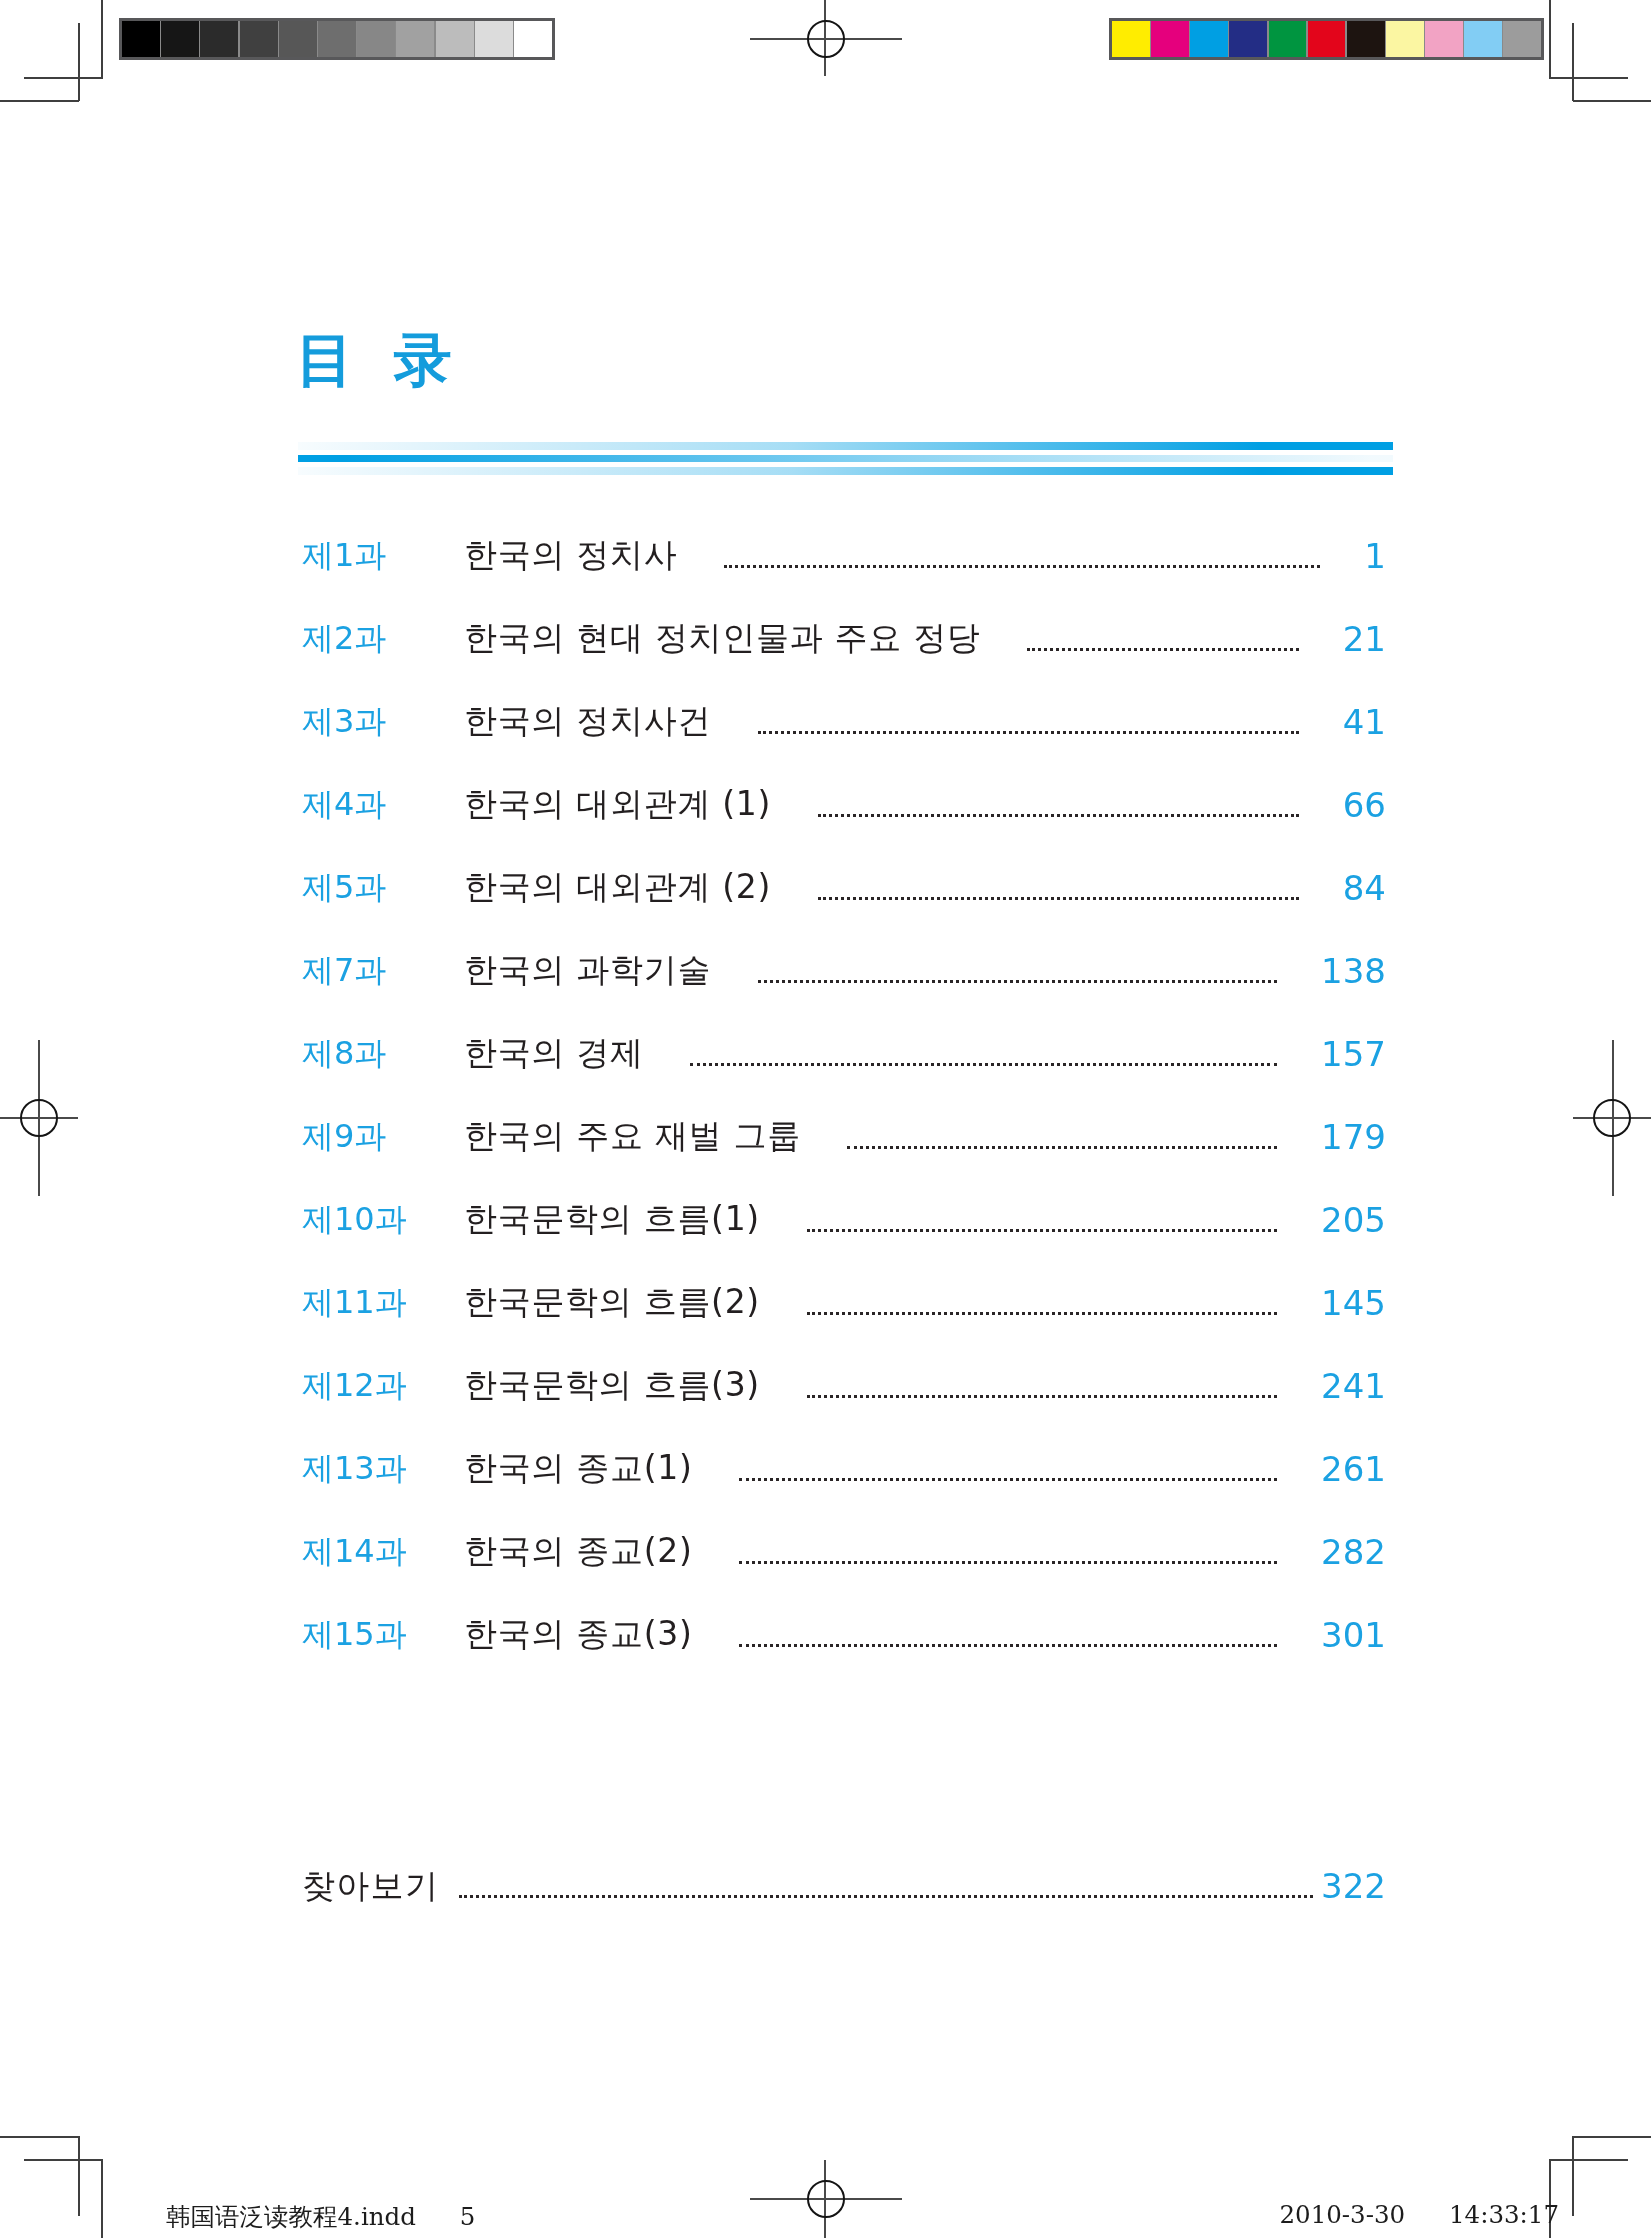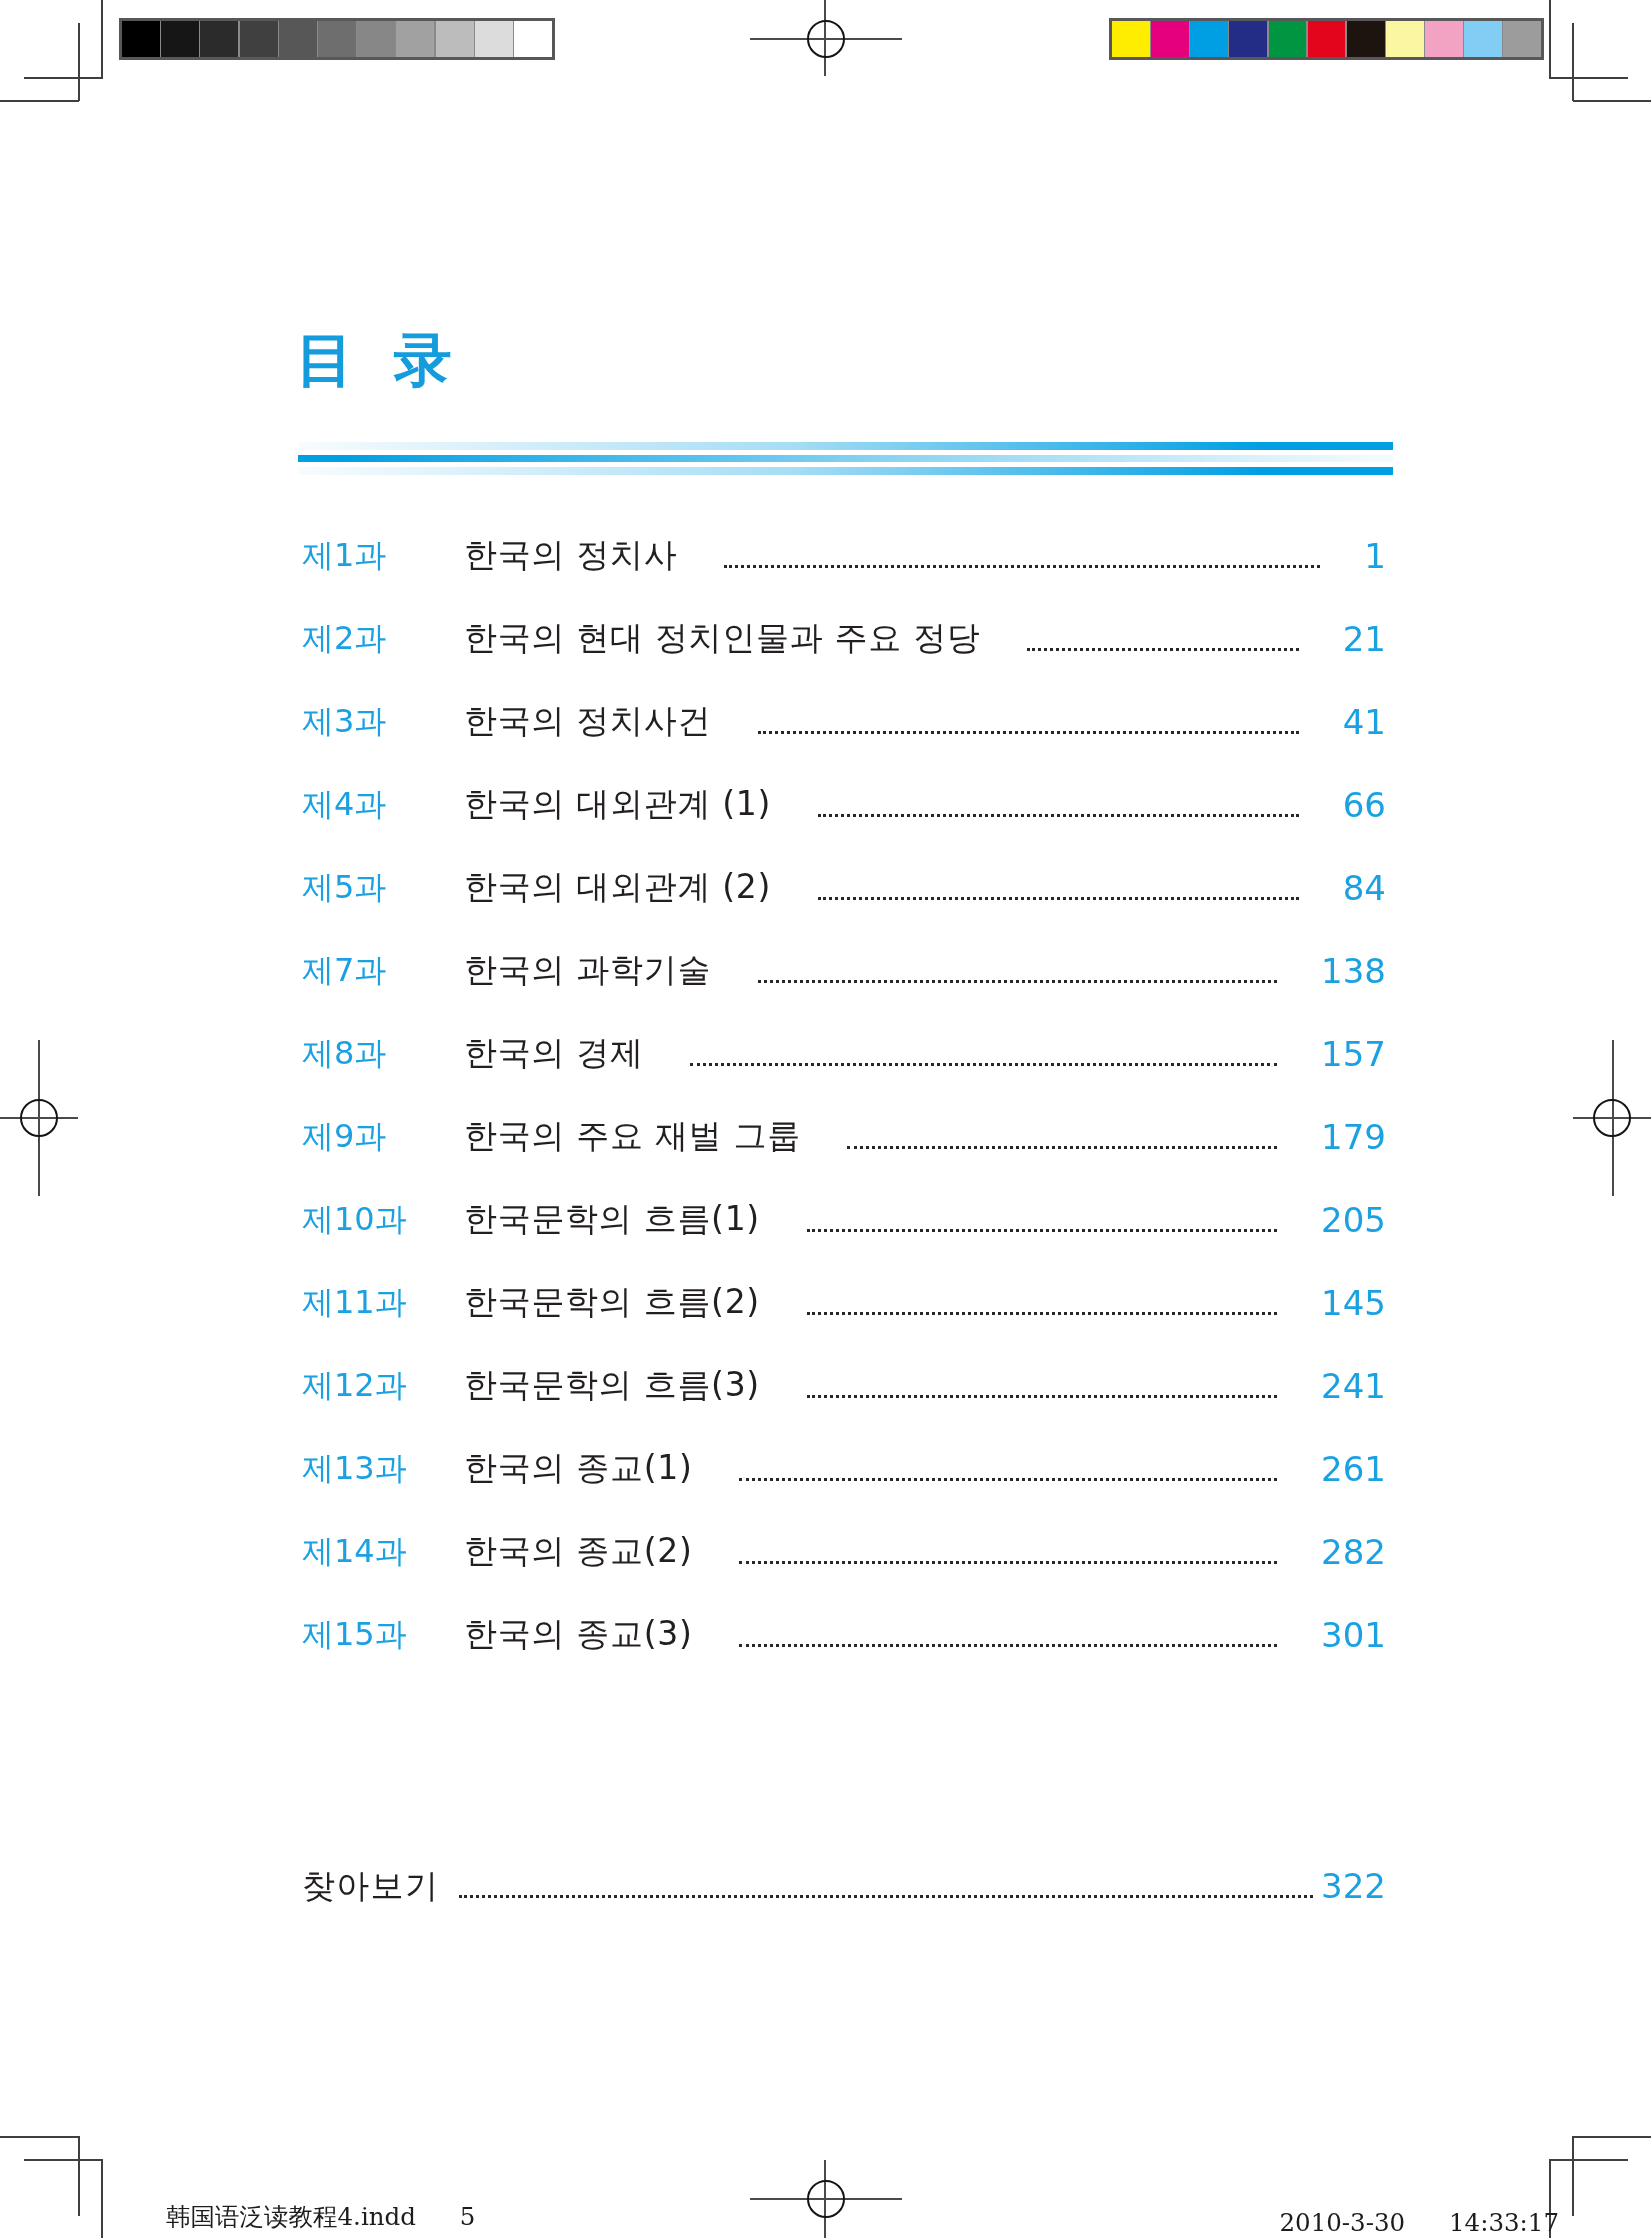--- a/index.html
+++ b/index.html
@@ -67,21 +67,21 @@
   .num{flex:none;font-size:34px;color:#1ba1e2;white-space:nowrap;}
 
   .index-row{position:absolute;left:302px;right:266px;top:1858px;height:56px;display:flex;align-items:center;}
   .index-row .ttl{letter-spacing:1.3px;}
   .index-row .leader{margin-left:20px;}
 
   
   .footer-left,.footer-right{position:absolute;top:2200px;font-family:"DejaVu Serif","Liberation Serif",serif;
         font-size:24.5px;color:#1c1c1c;white-space:nowrap;}
   .footer-left{left:128px;margin-left:38px;}
-  .footer-right{right:93px;margin-top:8px;}
+  .footer-right{right:93px;}
   .gap-l{margin-left:36px;}
 </style>
 </head>
 <body>
 
 <div class="page">
 
   <div class="cm cm1"></div>
   <div class="cm cm2"></div>
   <div class="cm cm3"></div>

